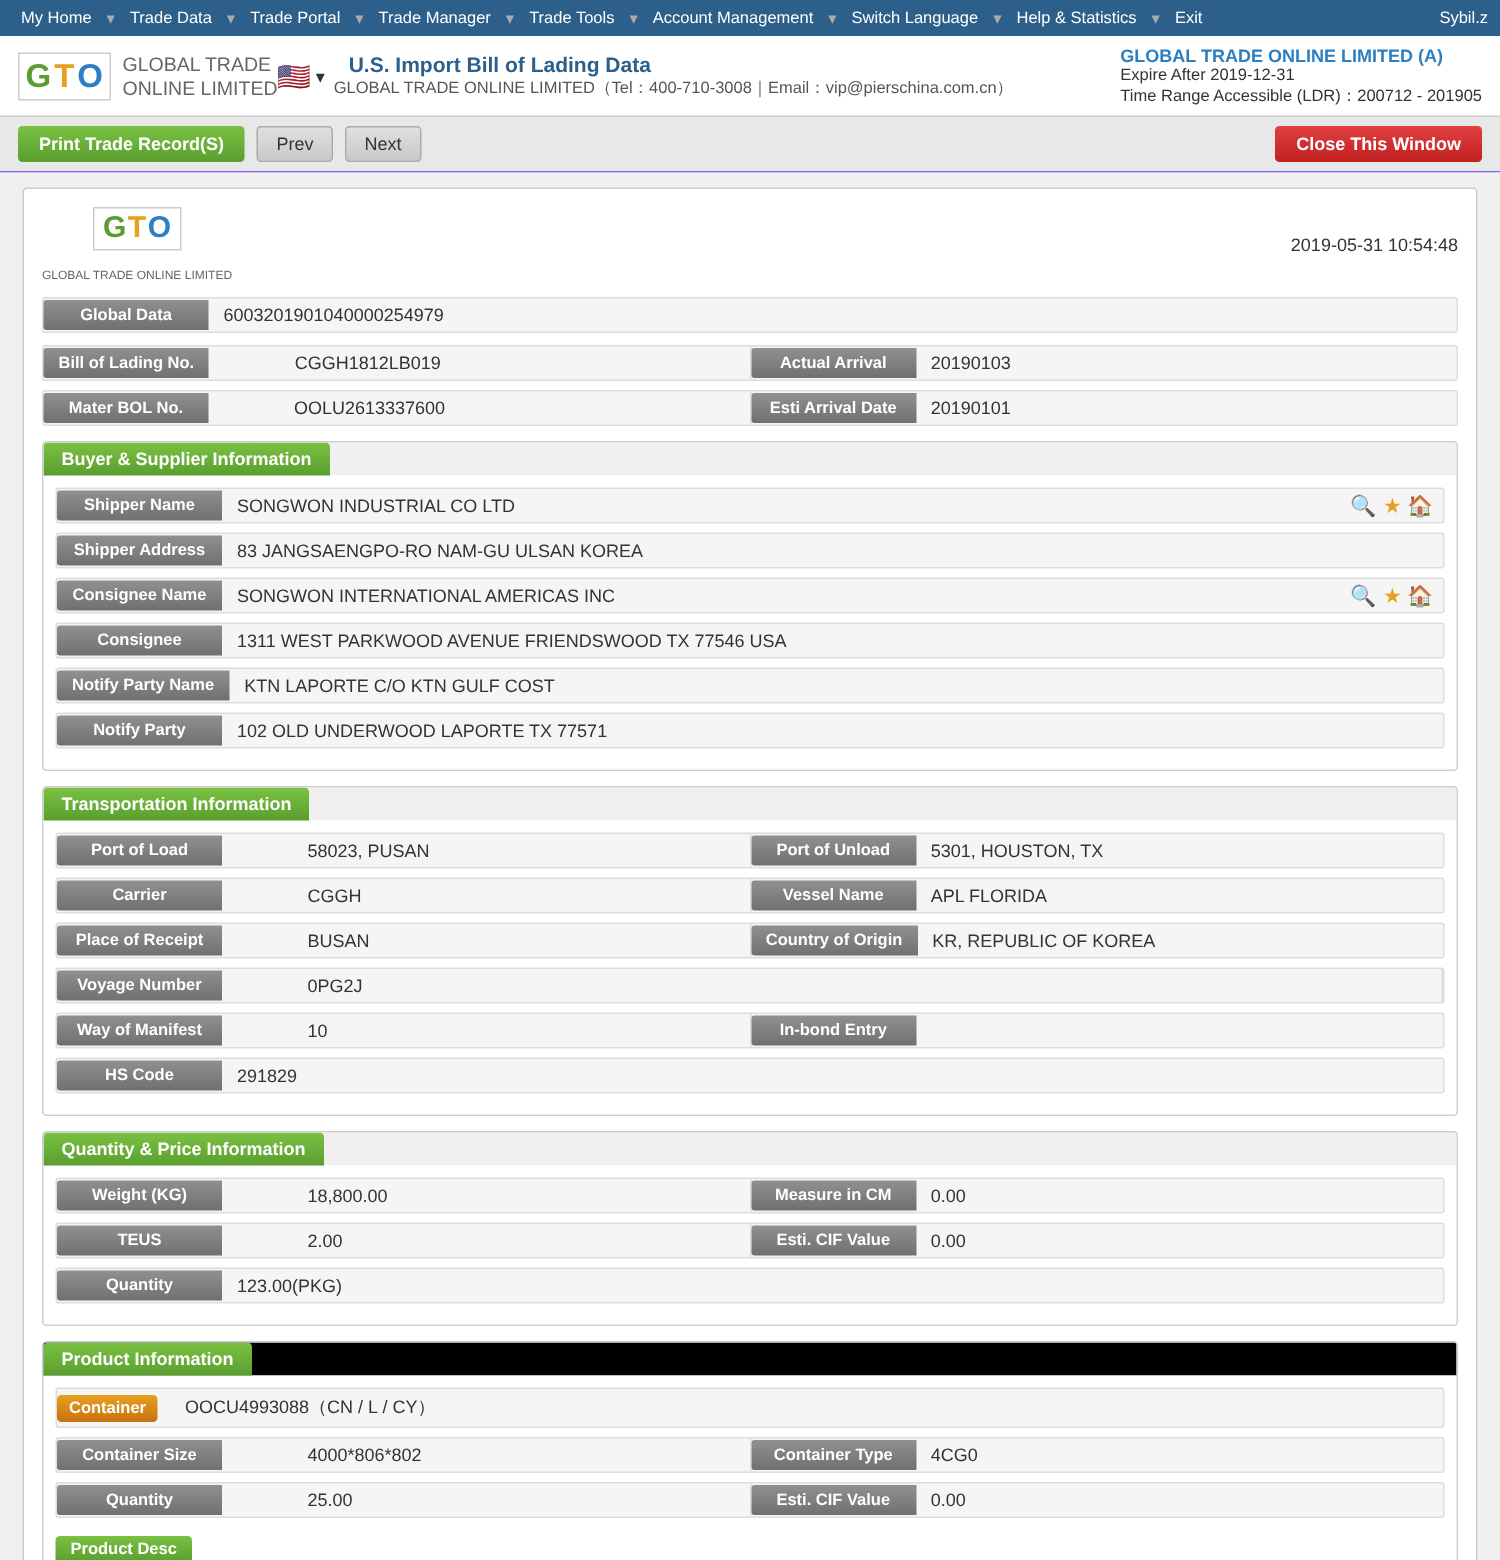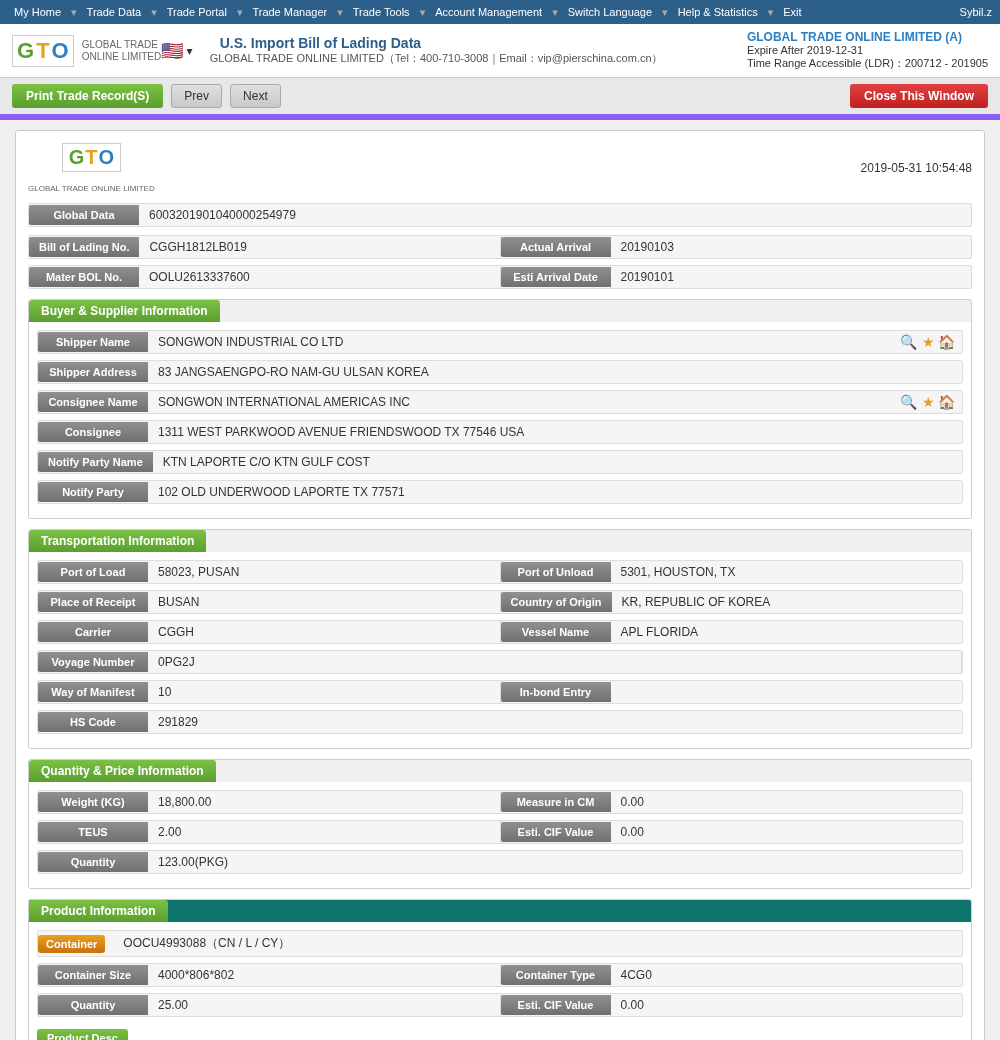--- a/index.html
+++ b/index.html
@@ -30,36 +30,36 @@
     .logo-area { display: flex; align-items: center; gap: 8px; }
     .logo-box {
       background: white;
       border: 1px solid #ccc;
       padding: 2px 4px;
       display: flex; align-items: center; gap: 2px;
     }
     .logo-g { color: #5a9e2f; font-weight: bold; font-size: 22px; }
     .logo-t { color: #e8a020; font-weight: bold; font-size: 22px; }
     .logo-o { color: #2d7fc1; font-weight: bold; font-size: 22px; }
-    .logo-text { font-size: 10px; color: #666; line-height: 1.2; }
+    .logo-text { font-size: 13px; color: #666; line-height: 1.2; }
     .flag-area { display: flex; align-items: center; gap: 3px; font-size: 18px; }
     .header-title { font-size: 14px; font-weight: bold; color: #2c5f8a; margin-left: 10px; }
     .header-contact { font-size: 11px; color: #555; }
     .header-right { margin-left: auto; }
     .header-company { color: #2c7fc1; font-weight: bold; font-size: 12px; }
     .header-expire { color: #333; font-size: 11px; }
 
     
     .action-bar {
       background: #e8e8e8;
       display: flex;
       align-items: center;
       padding: 6px 12px;
       gap: 8px;
-      border-bottom: 6px solid #8b5cf6;
+      border-bottom: 1px solid #8b5cf6;
     }
     .btn-green {
       background: linear-gradient(to bottom, #7bc142, #5a9e2f);
       color: white;
       border: none;
       padding: 5px 14px;
       border-radius: 3px;
       cursor: pointer;
       font-size: 12px;
       font-weight: bold;
@@ -143,21 +143,21 @@
 
     
     .two-col-row {
       display: flex;
       gap: 0;
       margin-bottom: 6px;
       border: 1px solid #ddd;
       border-radius: 2px;
       background: #f5f5f5;
     }
-    .col-left { display: flex; align-items: center; flex: 1; border-right: 1px solid #ddd; }
+    .col-left { display: flex; align-items: center; flex: 1; border-right: 1px solid #ddd; gap: 47px; }
     .col-right { display: flex; align-items: center; flex: 1; }
 
     
     .section-header {
       background: linear-gradient(to bottom, #7bc142, #5a9e2f);
       color: white;
       padding: 4px 12px;
       font-size: 12px;
       font-weight: bold;
       border-radius: 3px 3px 0 0;
@@ -248,21 +248,21 @@
     <div class="logo-box">
       <span class="logo-g">G</span>
       <span class="logo-t">T</span>
       <span class="logo-o">O</span>
     </div>
     <div class="logo-text">GLOBAL TRADE<br>ONLINE LIMITED</div>
   </div>
   <div class="flag-area">
     🇺🇸 <span style="font-size:12px;color:#333;">▾</span>
   </div>
-  <div style="margin-left:17px;">
+  <div style="margin-left:6px;">
     <div class="header-title">U.S. Import Bill of Lading Data</div>
     <div class="header-contact">GLOBAL TRADE ONLINE LIMITED（Tel：400-710-3008｜Email：vip@pierschina.com.cn）</div>
   </div>
   <div class="header-right">
     <div class="header-company">GLOBAL TRADE ONLINE LIMITED (A)</div>
     <div class="header-expire">Expire After 2019-12-31</div>
     <div class="header-expire">Time Range Accessible (LDR)：200712 - 201905</div>
   </div>
 </div>
 
@@ -375,37 +375,37 @@
             <div class="field-value">58023, PUSAN</div>
           </div>
           <div class="col-right">
             <div class="field-label">Port of Unload</div>
             <div class="field-value">5301, HOUSTON, TX</div>
           </div>
         </div>
 
         <div class="two-col-row">
           <div class="col-left">
+            <div class="field-label">Carrier</div>
+            <div class="field-value">CGGH</div>
+          </div>
+          <div class="col-right">
+            <div class="field-label">Vessel Name</div>
+            <div class="field-value">APL FLORIDA</div>
+          </div>
+        </div>
+
+        <div class="two-col-row">
+          <div class="col-left">
             <div class="field-label">Place of Receipt</div>
             <div class="field-value">BUSAN</div>
           </div>
           <div class="col-right">
             <div class="field-label">Country of Origin</div>
             <div class="field-value">KR, REPUBLIC OF KOREA</div>
-          </div>
-        </div>
-
-        <div class="two-col-row">
-          <div class="col-left">
-            <div class="field-label">Carrier</div>
-            <div class="field-value">CGGH</div>
-          </div>
-          <div class="col-right">
-            <div class="field-label">Vessel Name</div>
-            <div class="field-value">APL FLORIDA</div>
           </div>
         </div>
 
         <div class="two-col-row">
           <div class="col-left">
             <div class="field-label">Voyage Number</div>
             <div class="field-value">0PG2J</div>
           </div>
         </div>
 
@@ -456,21 +456,21 @@
         </div>
 
         <div class="single-field-row">
           <div class="field-label">Quantity</div>
           <div class="field-value">123.00(PKG)</div>
         </div>
       </div>
     </div>
 
     <div class="section-wrapper">
-      <div style="background: #0f766e;">
+      <div style="background: #000000;">
         <span class="section-header">Product Information</span>
       </div>
       <div class="section-body">
 
         <div class="single-field-row" style="align-items:center;">
           <span class="container-badge">Container</span>
           <div class="field-value">OOCU4993088（CN / L / CY）</div>
         </div>
 
         <div class="two-col-row">

